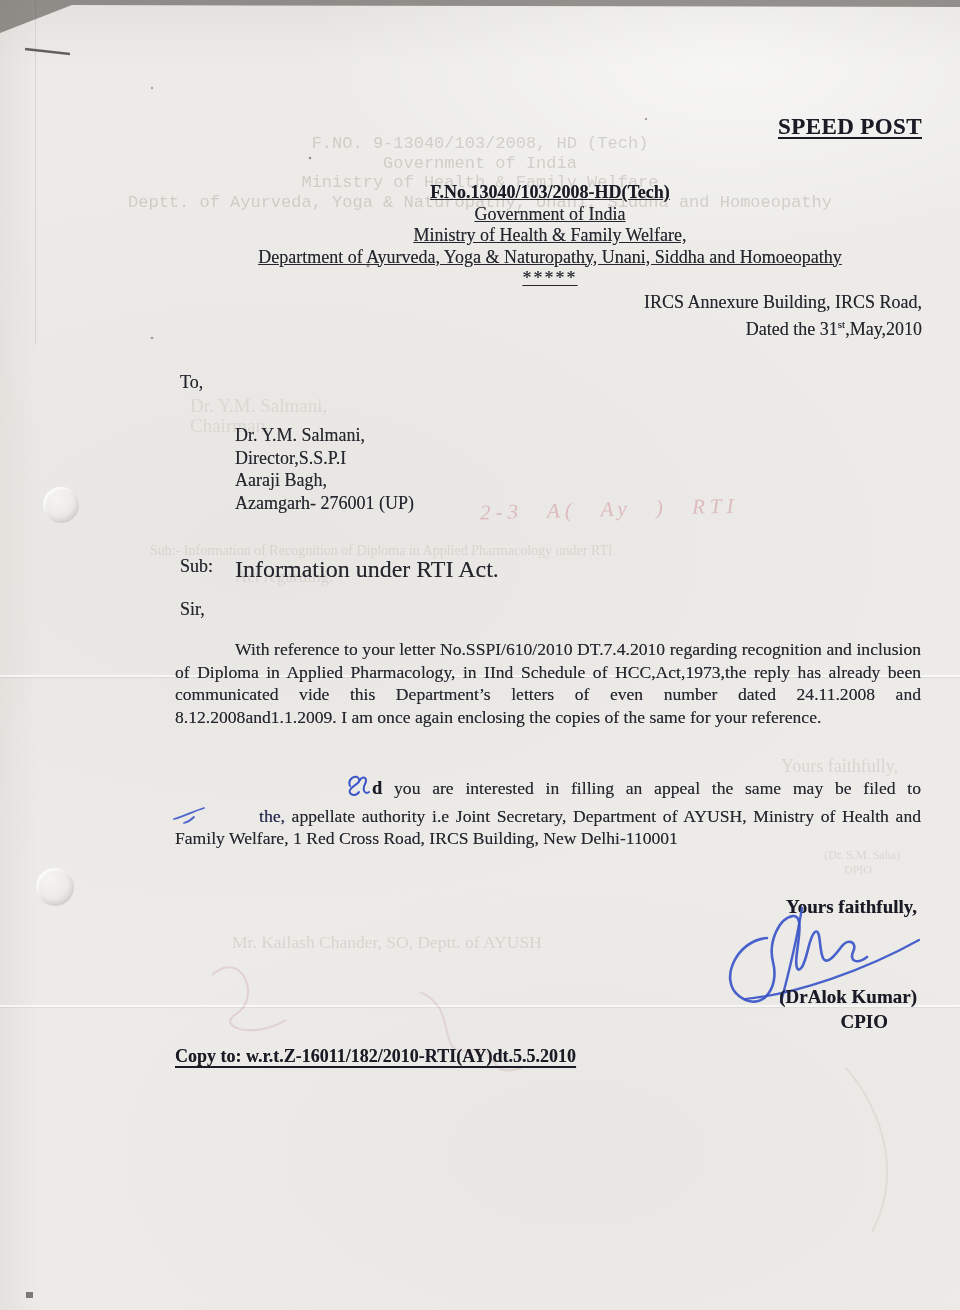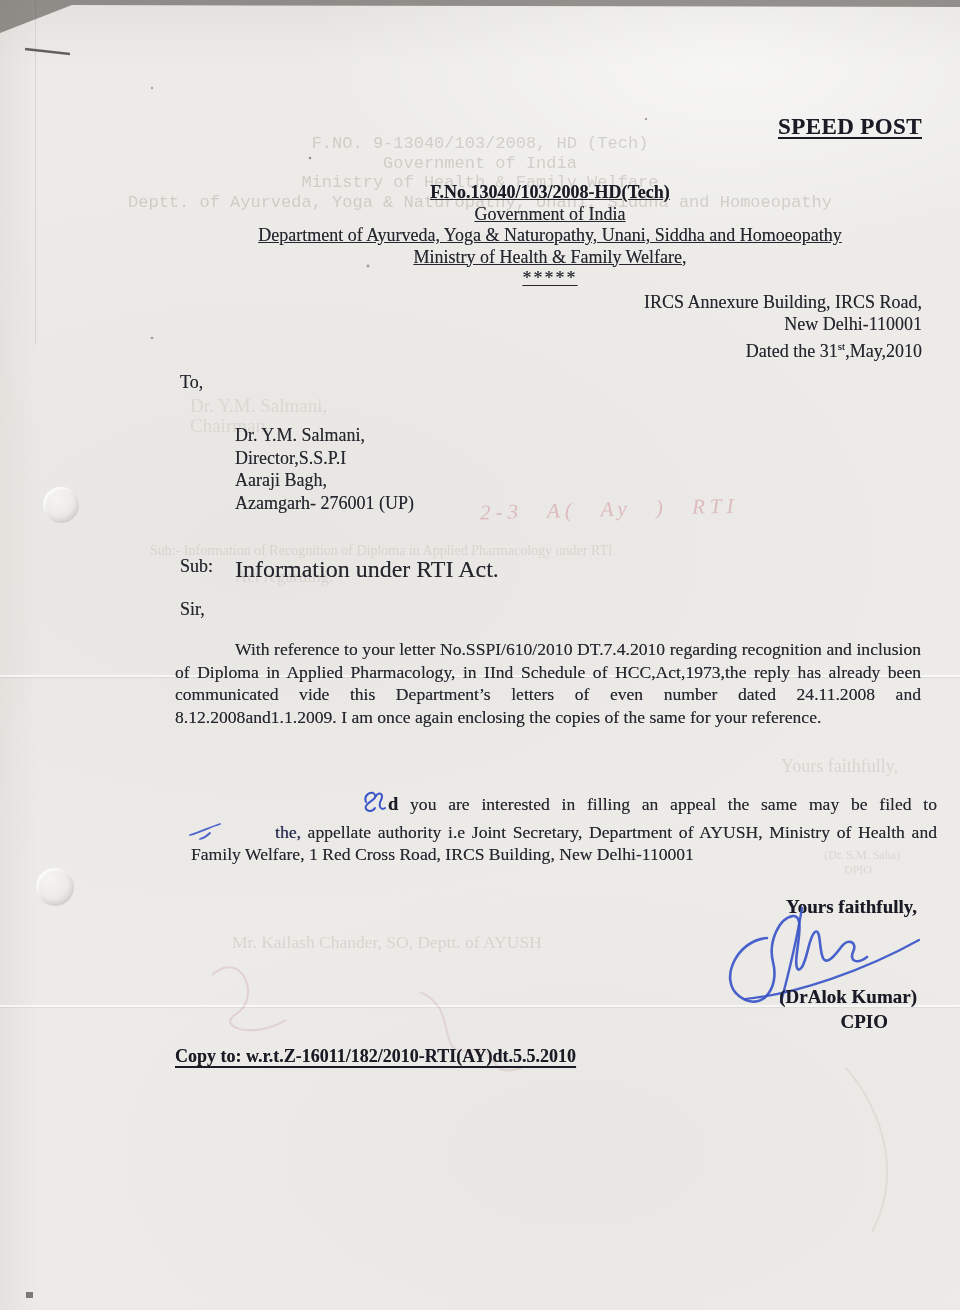--- a/index.html
+++ b/index.html
@@ -80,48 +80,47 @@
     <path d="M212,975 C242,948 262,998 236,1014 C216,1027 252,1040 286,1020" fill="none" stroke="rgba(200,150,160,0.30)" stroke-width="2"></path>
     <path d="M420,992 C462,1010 432,1058 472,1050 C502,1044 482,1080 522,1068" fill="none" stroke="rgba(195,150,160,0.25)" stroke-width="2"></path>
     <path d="M846,1068 C884,1112 902,1176 872,1232" fill="none" stroke="rgba(180,165,150,0.18)" stroke-width="2"></path>
   </svg>
 
   <div class="abs txt bold speed-post" style="right:38px;top:114px;">SPEED POST</div>
 
   <div class="abs txt hdr">
     <div class="bold">F.No.13040/103/2008-HD(Tech)</div>
     <div>Government of India</div>
+    <div>Ministry of Health &amp; Family Welfare,</div>
     <div>Department of Ayurveda, Yoga &amp; Naturopathy, Unani, Siddha and Homoeopathy</div>
-    <div>Ministry of Health &amp; Family Welfare,</div>
     <div style="letter-spacing:2px;">*****</div>
   </div>
 
   <div class="abs txt addr">
     <div>IRCS Annexure Building, IRCS Road,</div>
-    <div>New Delhi-110001</div>
     <div><span>Dated the 31</span><sup>st</sup><span>,May,2010</span></div>
   </div>
 
   <div class="abs txt" style="left:180px;top:372px;font-size:18px;">To,</div>
 
   <div class="abs txt recip">
     <div>Dr. Y.M. Salmani,</div>
     <div>Director,S.S.P.I</div>
     <div>Aaraji  Bagh,</div>
     <div>Azamgarh- 276001 (UP)</div>
   </div>
 
   <div class="abs txt" style="left:180px;top:556px;font-size:18px;">Sub:</div>
   <div class="abs txt" style="left:235px;top:556px;font-size:24px;">Information under RTI Act.</div>
 
   <div class="abs txt" style="left:180px;top:599px;font-size:18px;">Sir,</div>
 
   <p class="abs txt para" style="top:638px;text-indent:60px;margin:0;">With reference to your letter No.SSPI/610/2010 DT.7.4.2010 regarding recognition and inclusion of Diploma in Applied Pharmacology, in IInd Schedule of HCC,Act,1973,the reply has already been communicated vide this Department’s letters of even number dated 24.11.2008 and 8.12.2008and1.1.2009. I am once again enclosing the copies of the same for your reference.</p>
 
-  <p class="abs txt para" style="top:772px;text-indent:84px;margin:16px;"><span class="handmark"><svg width="27" height="27" viewBox="0 0 27 27">
+  <p class="abs txt para" style="top:772px;text-indent:84px;margin:0;"><span class="handmark"><svg width="27" height="27" viewBox="0 0 27 27">
           <path d="M7,14 C4,6 14,2 16,7 C18,12 9,13 7,18 C5,23 13,25 16,20 M17,8 C20,3 25,6 22,12 C19,18 22,23 26,20" fill="none" stroke="#3b55c8" stroke-width="2" stroke-linecap="round"></path>
         </svg></span><span class="bold" style="font-size:18.5px;">d</span><span> you are interested in filling an appeal the same may be filed to </span><span class="corr"><span>the,</span><svg width="36" height="24" viewBox="0 0 36 24">
           <path d="M2,16 C10,14 22,8 32,5 M12,20 C16,19 20,16 22,14" fill="none" stroke="#3b55c8" stroke-width="1.8" stroke-linecap="round" opacity="0.9"></path>
         </svg></span><span> appellate authority i.e Joint Secretary, Department of AYUSH, Ministry of Health and Family Welfare, 1 Red Cross Road, IRCS Building, New Delhi-110001</span></p>
 
   <div class="abs txt bold" style="right:43px;top:896px;font-size:19px;">Yours faithfully,</div>
 
   <svg class="abs" style="left:705px;top:902px;" width="218" height="112" viewBox="0 0 218 112">
     <path d="M62,36 C32,38 13,78 34,94 C56,111 75,87 68,60 C63,40 74,16 88,14 C98,13 94,34 92,50 C90,64 92,72 97,65 C103,55 104,34 110,30 C116,26 114,48 118,56 C122,64 131,52 137,44 C143,36 153,40 148,50 C144,60 153,62 162,55" fill="none" stroke="#3b55c8" stroke-width="2.6" stroke-linecap="round" opacity="0.92"></path>
     <path d="M97,6 C93,30 84,70 76,100" fill="none" stroke="#3b55c8" stroke-width="2.4" stroke-linecap="round" opacity="0.92"></path>

